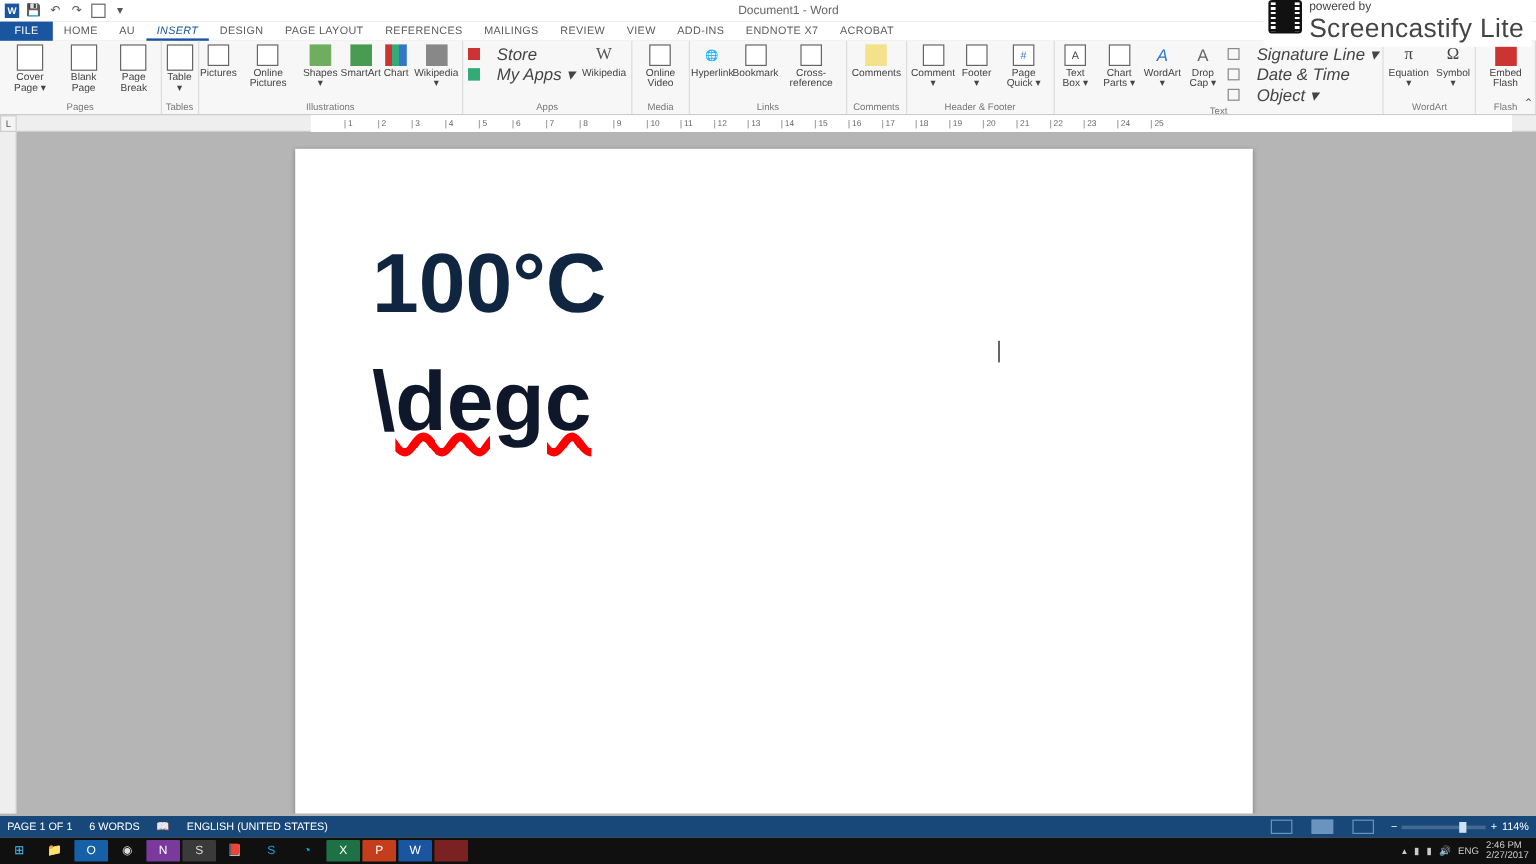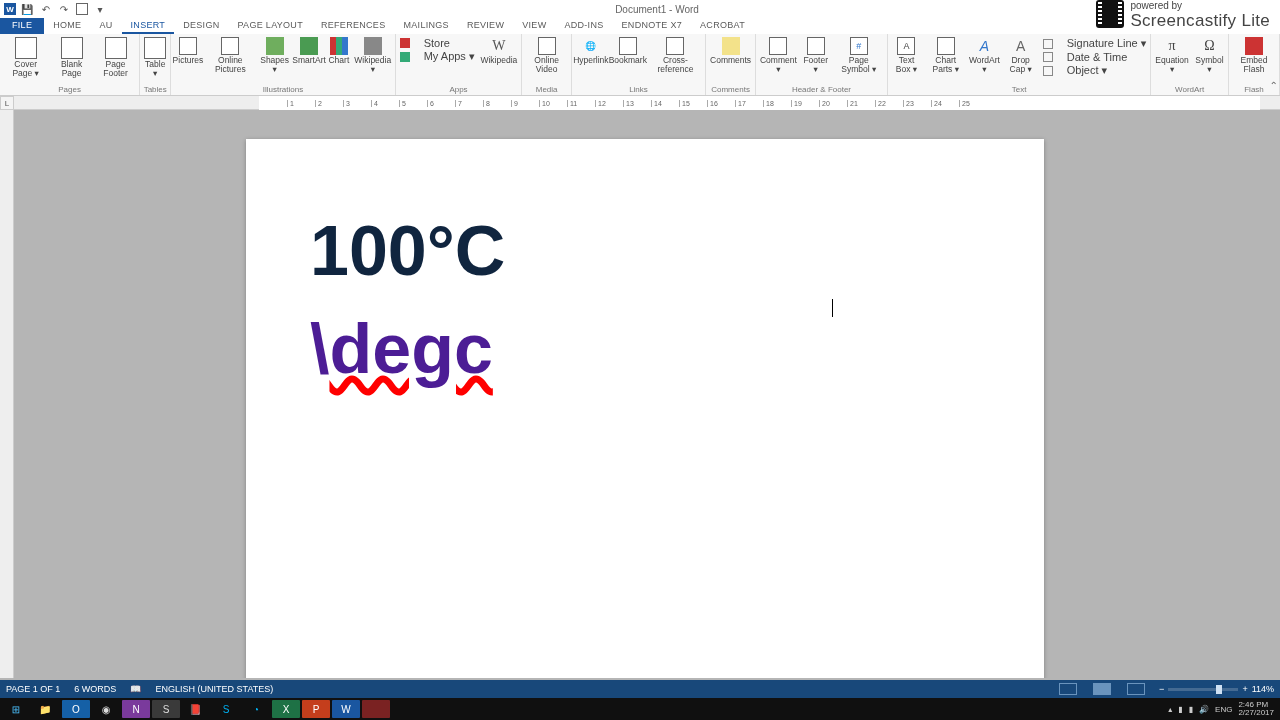--- a/index.html
+++ b/index.html
@@ -9,49 +9,49 @@
 .titlebar { height:18px; background:#fff; display:flex; align-items:center; font-size:10px; color:#555; }
 .titlebar .qat { display:flex; gap:6px; padding-left:4px; align-items:center; }
 .titlebar .qat span { width:12px; height:12px; display:inline-flex; align-items:center; justify-content:center; }
 .titlebar .title { flex:1; text-align:center; color:#666; }
 .winbtn { width:24px; text-align:center; color:#888; }
 
 
 .tabs { height:16px; background:#fff; display:flex; font-size:9px; }
 .tabs .tab { padding:2px 9px 0; color:#5a5a5a; text-transform:uppercase; letter-spacing:.3px; cursor:pointer; }
 .tabs .tab.file { background:#1a56a0; color:#fff; padding:2px 12px 0; }
-.tabs .tab.active { border-bottom:2px solid #1a56a0; color:#1a56a0; }
+.tabs .tab.active { border-bottom:2px solid #1a56a0; color:#1a56a0;font-style:italic; }
 
 
 .ribbon { height:62px; background:#f7f7f7; border-bottom:1px solid #ccc; display:flex; font-size:9px; color:#444; }
 .group { border-right:1px solid #ddd; display:flex; flex-direction:column; }
 .group-items { flex:1; display:flex; align-items:flex-start; padding:2px 1px 0; }
 .group-label { text-align:center; font-size:8px; color:#777; padding-bottom:1px; }
 .rbtn { display:flex; flex-direction:column; align-items:center; justify-content:flex-start; padding:1px 3px; min-width:26px; cursor:pointer; }
 .rbtn .icn { width:18px; height:18px; margin-bottom:1px; display:flex; align-items:center; justify-content:center; }
 .rbtn .lbl { text-align:center; line-height:1.05; font-size:8.5px; }
 .rbtn.big .icn { width:22px; height:22px; }
 .vcol { display:flex; flex-direction:column; padding:1px 3px; gap:1px; }
-.vcol .row { display:flex; align-items:center; font-size:11px; gap:14px; white-space:nowrap; cursor:pointer; }
+.vcol .row { display:flex; align-items:center; font-size:14px; gap:14px; white-space:nowrap; cursor:pointer;font-style:italic; }
 .vcol .row .sq { width:10px; height:10px; border:1px solid #888; }
 .collapse { position:absolute; right:2px; top:80px; font-size:10px; color:#666; cursor:pointer; }
 
 
 .ruler-h { height:14px; background:#eee; border-bottom:1px solid #ccc; position:relative; margin-left:14px;}
 .ruler-h .ticks { position:absolute; left:245px; right:20px; top:0; height:14px; background:#fff; display:flex; font-size:7px; color:#666; align-items:center; }
 .ruler-h .ticks span { width:28px; text-align:left; border-left:1px solid #aaa; padding-left:2px; }
 .ruler-v { position:absolute; left:0; top:110px; width:14px; bottom:42px; background:#eee; border-right:1px solid #ccc; }
 .tabstop { position:absolute; left:0; top:96px; width:14px; height:14px; background:#f4f4f4; border:1px solid #ccc; display:flex; align-items:center; justify-content:center; font-size:8px; color:#555;}
 
 
-.docwrap { position:absolute; left:14px; right:0; top:110px; bottom:42px; overflow:hidden; background:#b5b5b5;margin-top:15px;}
+.docwrap { position:absolute; left:14px; right:0; top:110px; bottom:42px; overflow:hidden; background:#b5b5b5;}
 .page { position:absolute; left:232px; top:14px; width:798px; height:1000px; background:#fff; box-shadow:0 1px 4px rgba(0,0,0,.3); padding:72px 64px; }
 .page .l1 { font-family:"Century Gothic","Segoe UI",sans-serif; font-size:70px; font-weight:700; color:#10253f; }
 .page .l2 { font-family:Cambria,Georgia,serif; font-size:44px; font-weight:700; color:#d82a1f; margin-top:28px; }
-.page .l3 { font-family:"Century Gothic","Segoe UI",sans-serif; font-size:70px; font-weight:700; color:#4c1d95; margin-top:18px; border-bottom:2px wavy red; display:inline-block; }
+.page .l3 { font-family:"Century Gothic","Segoe UI",sans-serif; font-size:70px; font-weight:700; color:#0f172a; margin-top:18px; border-bottom:2px wavy red; display:inline-block; }
 .page .l3 span.ul { text-decoration: red wavy underline; text-underline-offset:4px;}
 .cursor { position:absolute; left:586px; top:160px; width:1px; height:18px; background:#000; }
 
 
 .status { position:absolute; left:0; right:0; bottom:22px; height:18px; background:#18487a; color:#fff; font-size:9px; display:flex; align-items:center; padding:0 6px; gap:14px;}
 .status .spacer { flex:1; }
 .status .viewbtn { width:18px; height:12px; border:1px solid #6a94bd; margin-left:2px; cursor:pointer; }
 .status .zoom { display:flex; align-items:center; gap:4px; }
 .status .zoom .track { width:70px; height:3px; background:#446a92; position:relative; }
 .status .zoom .thumb { position:absolute; left:48px; top:-3px; width:6px; height:9px; background:#cfe1f3; }
@@ -64,21 +64,21 @@
 .taskbar .tray { display:flex; align-items:center; gap:6px; color:#ccc; font-size:8px; padding-right:4px; }
 .taskbar .clock { text-align:left; line-height:1; }
 
 
 .overlay { position:absolute; right:4px; top:0; background:#fff; padding:0 6px 2px 4px; display:flex; align-items:flex-start; gap:6px; z-index:50; }
 .overlay .film { width:28px; height:28px; background:#111; border-radius:3px; position:relative; }
 .overlay .film::before, .overlay .film::after { content:""; position:absolute; top:2px; bottom:2px; width:4px; background:repeating-linear-gradient(#fff 0 2px,#111 2px 4px);}
 .overlay .film::before{left:2px;} .overlay .film::after{right:2px;}
 .overlay .txt { font-family:Georgia,serif; color:#444; }
 .overlay .t1 { font-size:10px; }
-.overlay .t2 { font-size:17px; font-weight:400; letter-spacing:.3px; } .ic-green{background:#4a9b52;} .ic-gray{background:#888;}
+.overlay .t2 { font-size:22px; font-weight:400; letter-spacing:.3px; } .ic-green{background:#4a9b52;} .ic-gray{background:#888;}
 .ic-border{border:1px solid #666;background:#fff;}
 .pi{font-family:serif;font-size:14px;color:#444;}
 </style>
 </head>
 <body>
 
 <div class="titlebar">
   <div class="qat">
     <span style="background:#1a56a0;color:#fff;font-size:8px;font-weight:bold">W</span>
     <span>💾</span>
@@ -115,21 +115,21 @@
       <div class="rbtn big">
           <div class="icn ic-border"></div>
           <div class="lbl">Cover Page ▾</div>
         </div>
       <div class="rbtn big">
           <div class="icn ic-border"></div>
           <div class="lbl">Blank Page</div>
         </div>
       <div class="rbtn big">
           <div class="icn ic-border"></div>
-          <div class="lbl">Page Footer</div>
+          <div class="lbl">Page Break</div>
         </div>
     </div>
     <div class="group-label">Pages</div>
   </div>
   <div class="group">
     <div class="group-items">
       <div class="rbtn big">
           <div class="icn ic-border" style="background:linear-gradient(#fff 50%,#fff 50%),repeating-linear-gradient(90deg,#666 0 1px,transparent 1px 5px),repeating-linear-gradient(#666 0 1px,transparent 1px 5px);"></div>
           <div class="lbl">Table ▾</div>
         </div>
@@ -224,21 +224,21 @@
       <div class="rbtn">
           <div class="icn ic-border"></div>
           <div class="lbl">Comment ▾</div>
         </div>
       <div class="rbtn">
           <div class="icn ic-border"></div>
           <div class="lbl">Footer ▾</div>
         </div>
       <div class="rbtn">
           <div class="icn ic-border" style="color:#37c;font-size:9px">#</div>
-          <div class="lbl">Page Symbol ▾</div>
+          <div class="lbl">Page Quick ▾</div>
         </div>
     </div>
     <div class="group-label">Header &amp; Footer</div>
   </div>
   <div class="group">
     <div class="group-items">
       <div class="rbtn">
           <div class="icn ic-border" style="font-size:9px">A</div>
           <div class="lbl">Text Box ▾</div>
         </div>

